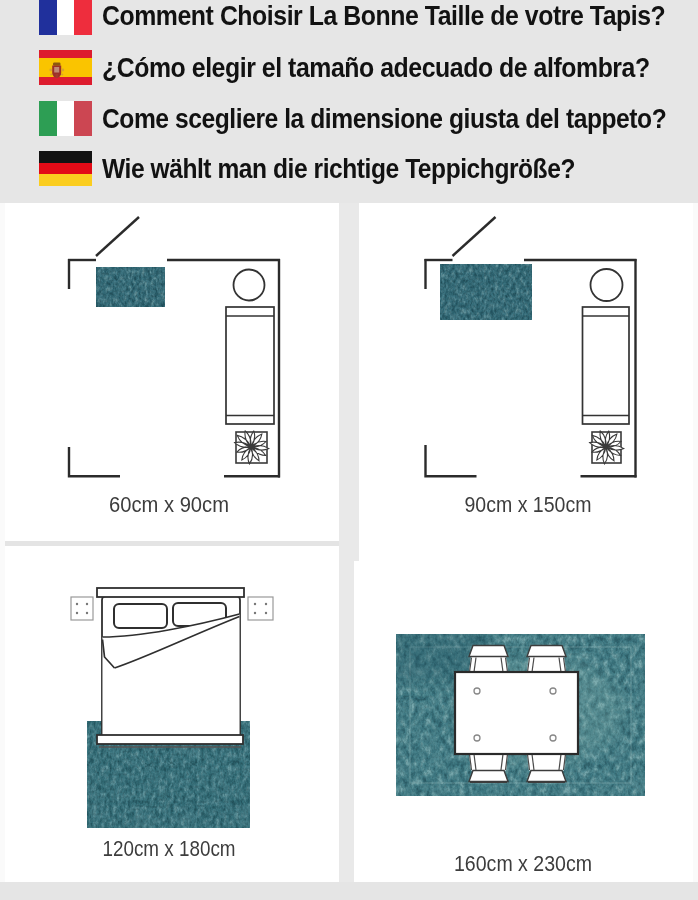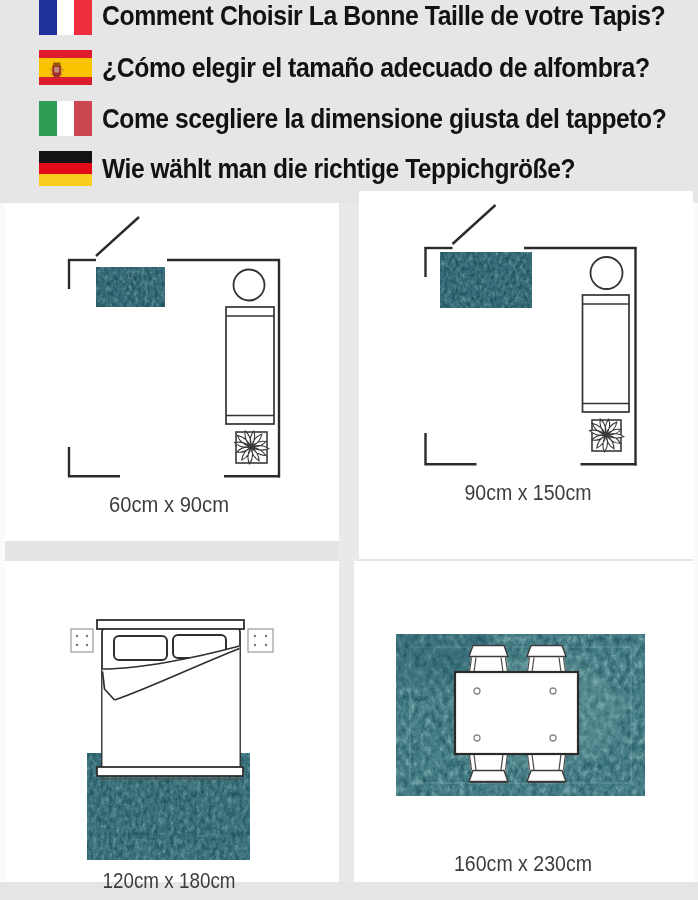--- a/index.html
+++ b/index.html
@@ -153,21 +153,21 @@
   <g stroke="#3a3a3a" fill="none" stroke-width="1.3">
     <rect x="231" y="229" width="31" height="31" stroke-width="1.6"></rect>
     <path d="M246.0,244.0 Q240.7,252.9 244.5,260.9 Q249.7,253.7 246.0,244.0 Z M246.0,244.0 Q246.9,253.6 254.0,257.9 Q253.9,249.6 246.0,244.0 Z M246.0,244.0 Q252.0,252.3 260.7,252.5 Q256.2,245.0 246.0,244.0 Z M246.0,244.0 Q255.5,249.3 263.9,245.6 Q256.3,240.4 246.0,244.0 Z M246.0,244.0 Q255.6,244.7 261.0,238.5 Q252.9,237.2 246.0,244.0 Z M246.0,244.0 Q255.3,239.6 256.9,231.0 Q248.7,234.1 246.0,244.0 Z M246.0,244.0 Q251.5,236.0 248.8,228.2 Q243.6,234.6 246.0,244.0 Z M246.0,244.0 Q246.9,233.7 240.2,228.0 Q238.7,236.7 246.0,244.0 Z M246.0,244.0 Q241.3,234.2 232.2,232.4 Q235.5,241.1 246.0,244.0 Z M246.0,244.0 Q238.1,237.5 229.6,239.6 Q235.9,245.6 246.0,244.0 Z M246.0,244.0 Q236.9,243.3 231.9,249.1 Q239.5,250.4 246.0,244.0 Z M246.0,244.0 Q237.5,248.8 236.8,257.1 Q244.4,253.6 246.0,244.0 Z" fill="#ffffff" stroke-width="1.1"></path>
     <circle cx="246" cy="244" r="1.8" fill="#3a3a3a" stroke="none"></circle>
   </g>
 
   <text x="164" y="309" text-anchor="middle" font-size="22" fill="#3d3d3d" textLength="120" lengthAdjust="spacingAndGlyphs">60cm x 90cm</text>
 </svg>
 </div>
 
-<div class="panel" style="left:359px;top:191px;width:334px;height:368px;text-align:center;">
+<div class="panel" style="left:359px;top:203px;width:334px;height:368px;text-align:center;">
 <svg width="334" height="338" viewBox="0 0 334 338">
 
   <g>
         <rect x="81" y="61" width="92" height="56" filter="url(#coarse2)"></rect>
   <rect x="81" y="61" width="92" height="56" filter="url(#fine)" opacity="0.5"></rect>
       </g>
 
   <path d="M65.5,57 H93.5" stroke="#2b2b2b" stroke-width="2.4" fill="none"></path>
 
   <path d="M93.5,53 L136.5,14" stroke="#2b2b2b" stroke-width="2.4" fill="none"></path>
@@ -193,21 +193,21 @@
   <g stroke="#3a3a3a" fill="none" stroke-width="1.3">
     <rect x="233" y="229" width="29" height="31" stroke-width="1.6"></rect>
     <path d="M247.0,244.0 Q241.7,252.9 245.5,260.9 Q250.7,253.7 247.0,244.0 Z M247.0,244.0 Q247.9,253.6 255.0,257.9 Q254.9,249.6 247.0,244.0 Z M247.0,244.0 Q253.0,252.3 261.7,252.5 Q257.2,245.0 247.0,244.0 Z M247.0,244.0 Q256.5,249.3 264.9,245.6 Q257.3,240.4 247.0,244.0 Z M247.0,244.0 Q256.6,244.7 262.0,238.5 Q253.9,237.2 247.0,244.0 Z M247.0,244.0 Q256.3,239.6 257.9,231.0 Q249.7,234.1 247.0,244.0 Z M247.0,244.0 Q252.5,236.0 249.8,228.2 Q244.6,234.6 247.0,244.0 Z M247.0,244.0 Q247.9,233.7 241.2,228.0 Q239.7,236.7 247.0,244.0 Z M247.0,244.0 Q242.3,234.2 233.2,232.4 Q236.5,241.1 247.0,244.0 Z M247.0,244.0 Q239.1,237.5 230.6,239.6 Q236.9,245.6 247.0,244.0 Z M247.0,244.0 Q237.9,243.3 232.9,249.1 Q240.5,250.4 247.0,244.0 Z M247.0,244.0 Q238.5,248.8 237.8,257.1 Q245.4,253.6 247.0,244.0 Z" fill="#ffffff" stroke-width="1.1"></path>
     <circle cx="247" cy="244" r="1.8" fill="#3a3a3a" stroke="none"></circle>
   </g>
 
   <text x="169" y="309" text-anchor="middle" font-size="22" fill="#3d3d3d" textLength="127" lengthAdjust="spacingAndGlyphs">90cm x 150cm</text>
 </svg>
 </div>
 
-<div class="panel" style="left:5px;top:578px;width:334px;height:263px;">
+<div class="panel" style="left:5px;top:546px;width:334px;height:263px;">
 <svg width="334" height="321" viewBox="0 0 334 321">
 
   <g>
         <rect x="82" y="175" width="163" height="107" filter="url(#coarse3)"></rect>
   <rect x="82" y="175" width="163" height="107" filter="url(#fine)" opacity="0.45"></rect>
   <rect x="82" y="175" width="163" height="107" filter="url(#lightpatch)" opacity="0.4"></rect>
       </g>
   <g stroke="#1e4a52" stroke-width="1" fill="none" opacity="0.55">
     <path d="M140,217 l7,4 m0,-4 l-7,4 M163,215 l7,4 m0,-4 l-7,4 M185,216 l7,4 m0,-4 l-7,4"></path>
     <path d="M128,255 h6 M140,256 h5 M154,254 h6 M168,256 h5 M182,255 h6 M196,256 h5 M210,255 h6"></path>

